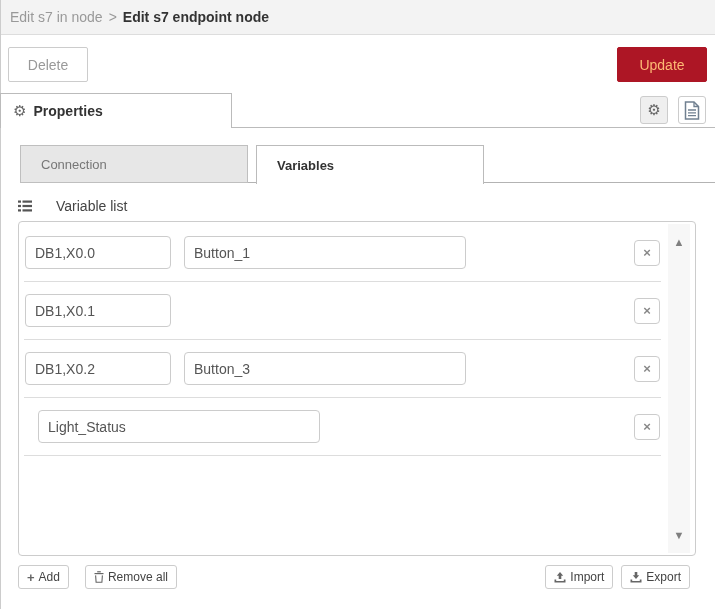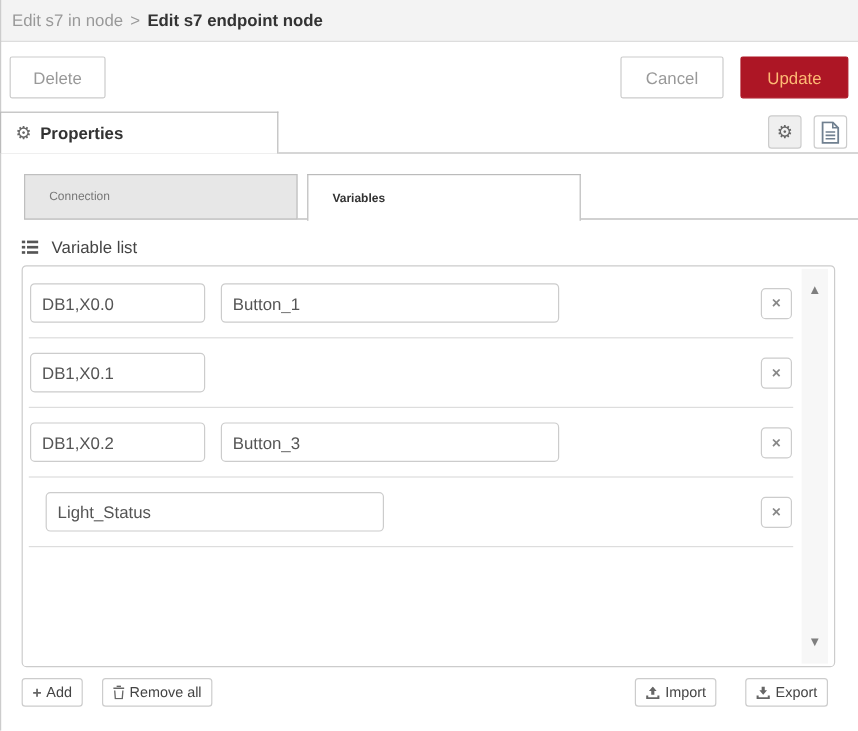--- a/index.html
+++ b/index.html
@@ -47,35 +47,35 @@
     position: absolute; top: 3px; width: 28px; height: 28px; border-radius: 3px;
     border: 1px solid #cccccc; background: #ffffff; cursor: pointer;
     display: flex; align-items: center; justify-content: center; padding: 0;
   }
   .settings-btn { right: 47px; background: #efefef; }
   .doc-btn { right: 9px; }
 
   
   .vartabs { margin: 17px 0 0 20px; height: 38px; border-bottom: 1px solid #b3b3b3; position: relative; }
   .vartab {
-    position: absolute; top: 0; width: 228px; font-size: 10px;
+    position: absolute; top: 0; width: 228px; font-size: 13px;
     display: flex; align-items: center; padding-left: 20px; cursor: pointer;
   }
   .vartab-connection {
     left: 0; height: 38px; background: #e7e7e7; border: 1px solid #bfbfbf; color: #777777;
   }
   .vartab-variables {
     left: 236px; height: 39px; z-index: 1; background: #ffffff;
     border: 1px solid #bbbbbb; border-bottom: none; color: #333333; font-weight: bold; text-align: center;
   }
 
   
   .varlist-label {
     margin: 14px 0 7px 18px; height: 17px; font-size: 14px; color: #444444;
-    display: flex; align-items: center; gap: 11px;
+    display: flex; align-items: center; gap: 24px;
   }
 
   
   .listbox {
     margin-left: 18px; width: 678px; height: 335px;
     border: 1px solid #cccccc; border-radius: 4px; position: relative; background: #ffffff;
   }
   .rows { position: absolute; left: 0; top: 2px; right: 30px; bottom: 2px; overflow: hidden; }
   .vrow {
     display: flex; align-items: center;
@@ -98,21 +98,21 @@
   .scroll-arrow {
     position: absolute; left: 0; width: 22px; height: 18px; color: #7f7f7f;
     font-size: 11px; line-height: 18px; text-align: center; cursor: pointer; user-select: none;
   }
   .scroll-up { top: 9px; }
   .scroll-down { bottom: 9px; }
 
   
   .footerbar { margin: 9px 25px 0 18px; display: flex; justify-content: space-between; }
   .footer-group { display: flex; gap: 16px; }
-  .footer-group.right { gap: 24px; }
+  .footer-group.right { gap: 8px; }
   .btn-small {
     font-family: inherit; font-size: 12px; color: #444444; height: 24px;
     border: 1px solid #cccccc; border-radius: 3px; background: #ffffff;
     display: inline-flex; align-items: center; gap: 4px; padding: 0 8px; cursor: pointer;
   }
   .plus-glyph { color: #666666; font-weight: bold; font-size: 13px; }
   svg { display: block; }
 </style>
 </head>
 <body>
@@ -120,21 +120,20 @@
 <div class="edge-line"></div>
 
 <div class="header">
   <span class="crumb-parent">Edit s7 in node</span>
   <span class="crumb-sep">&gt;</span>
   <span class="crumb-current">Edit s7 endpoint node</span>
 </div>
 
 <div class="actionbar">
   <button class="btn btn-delete">Delete</button>
-  <button class="btn btn-cancel">Cancel</button>
   <button class="btn btn-update">Update</button>
 </div>
 
 <div class="propsbar">
   <div class="props-tab">
     <span class="gear-glyph">⚙</span>
     <span>Properties</span>
   </div>
   <button class="icon-btn settings-btn">
     <span class="gear-glyph">⚙</span>

